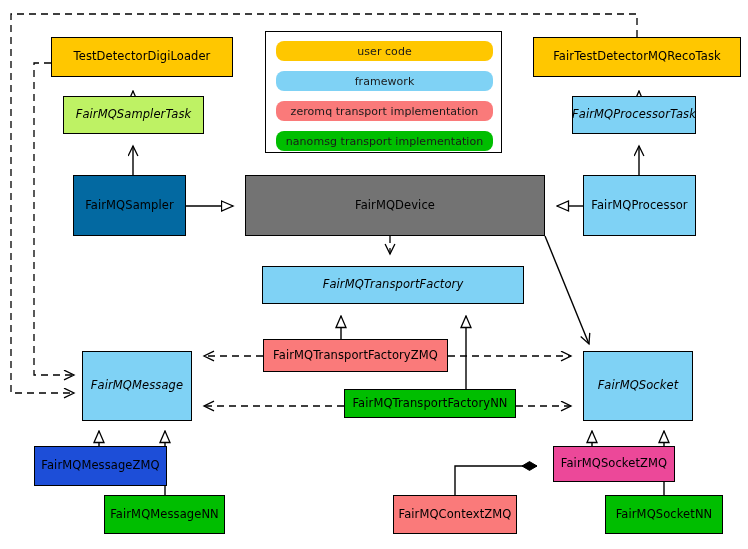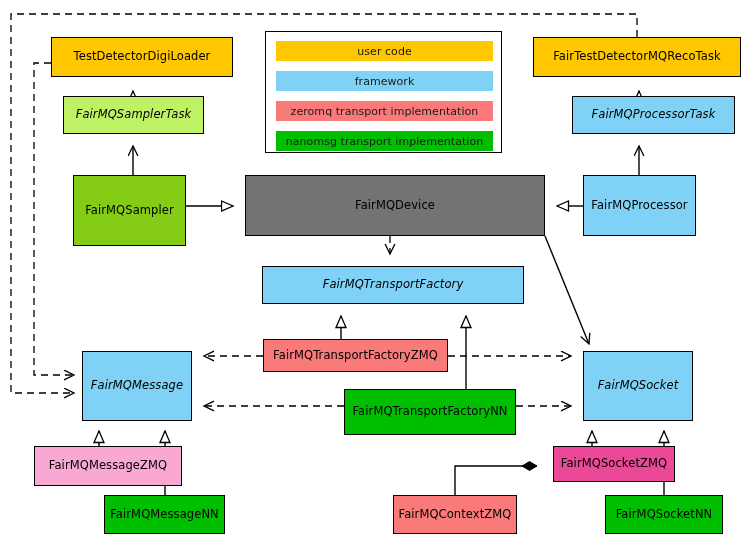--- a/index.html
+++ b/index.html
@@ -52,20 +52,21 @@
   .legend-row {
     position: absolute;
     box-sizing: border-box;
     display: flex;
     align-items: center;
     justify-content: center;
     font-size: 11px;
     font-weight: normal;
     color: #1a1a1a;
     letter-spacing: 0.05px;
+    border-radius: 8px;
   }
 </style>
 </head>
 <body>
 
 <div id="canvas">
 
   <svg id="edges" viewBox="0 0 748 549" width="748" height="549">
     <defs>
       <marker id="hollow-tri" markerWidth="14" markerHeight="14" refX="12.5" refY="6" orient="auto" markerUnits="userSpaceOnUse">
@@ -159,57 +160,57 @@
   </div>
 
   <div class="node" style="left:533px; top:37px; width:208px; height:40px; background:#FFC700;">
     <span>FairTestDetectorMQRecoTask</span>
   </div>
 
   <div class="node abstract" style="left:63px; top:96px; width:141px; height:38px; background:#bef264;">
     <span>FairMQSamplerTask</span>
   </div>
 
-  <div class="node abstract" style="left:572px; top:96px; width:163px; height:38px; background:#7FD2F5;">
+  <div class="node abstract" style="left:572px; top:96px; width:124px; height:38px; background:#7FD2F5;">
     <span>FairMQProcessorTask</span>
   </div>
 
-  <div class="node" style="left:73px; top:175px; width:113px; height:71px; background:#84cc16;">
+  <div class="node" style="left:73px; top:175px; width:113px; height:61px; background:#0369a1;">
     <span>FairMQSampler</span>
   </div>
 
   <div class="node" style="left:245px; top:175px; width:300px; height:61px; background:#737373;">
     <span>FairMQDevice</span>
   </div>
 
   <div class="node" style="left:583px; top:175px; width:113px; height:61px; background:#7FD2F5;">
     <span>FairMQProcessor</span>
   </div>
 
   <div class="node abstract" style="left:262px; top:266px; width:262px; height:38px; background:#7FD2F5;">
     <span>FairMQTransportFactory</span>
   </div>
 
   <div class="node" style="left:263px; top:339px; width:185px; height:33px; background:#FA7A7A;">
     <span>FairMQTransportFactoryZMQ</span>
   </div>
 
-  <div class="node" style="left:344px; top:389px; width:172px; height:46px; background:#00BE00;">
+  <div class="node" style="left:344px; top:389px; width:172px; height:29px; background:#00BE00;">
     <span>FairMQTransportFactoryNN</span>
   </div>
 
   <div class="node abstract" style="left:82px; top:351px; width:110px; height:70px; background:#7FD2F5;">
     <span>FairMQMessage</span>
   </div>
 
   <div class="node abstract" style="left:583px; top:351px; width:110px; height:70px; background:#7FD2F5;">
     <span>FairMQSocket</span>
   </div>
 
-  <div class="node" style="left:34px; top:446px; width:148px; height:40px; background:#f9a8d4;">
+  <div class="node" style="left:34px; top:446px; width:133px; height:40px; background:#1d4ed8;">
     <span>FairMQMessageZMQ</span>
   </div>
 
   <div class="node" style="left:104px; top:495px; width:121px; height:39px; background:#00BE00;">
     <span>FairMQMessageNN</span>
   </div>
 
   <div class="node" style="left:553px; top:446px; width:122px; height:36px; background:#ec4899;align-items:center;">
     <span>FairMQSocketZMQ</span>
   </div>

